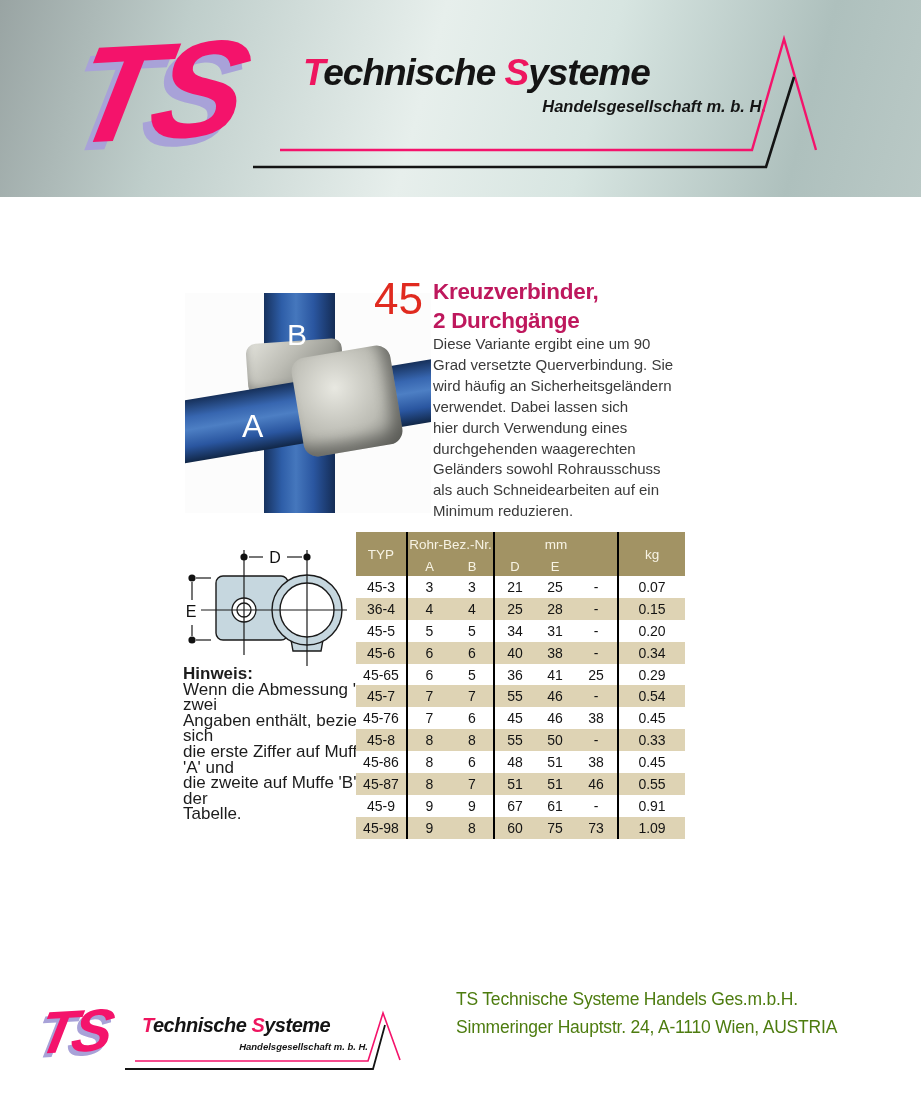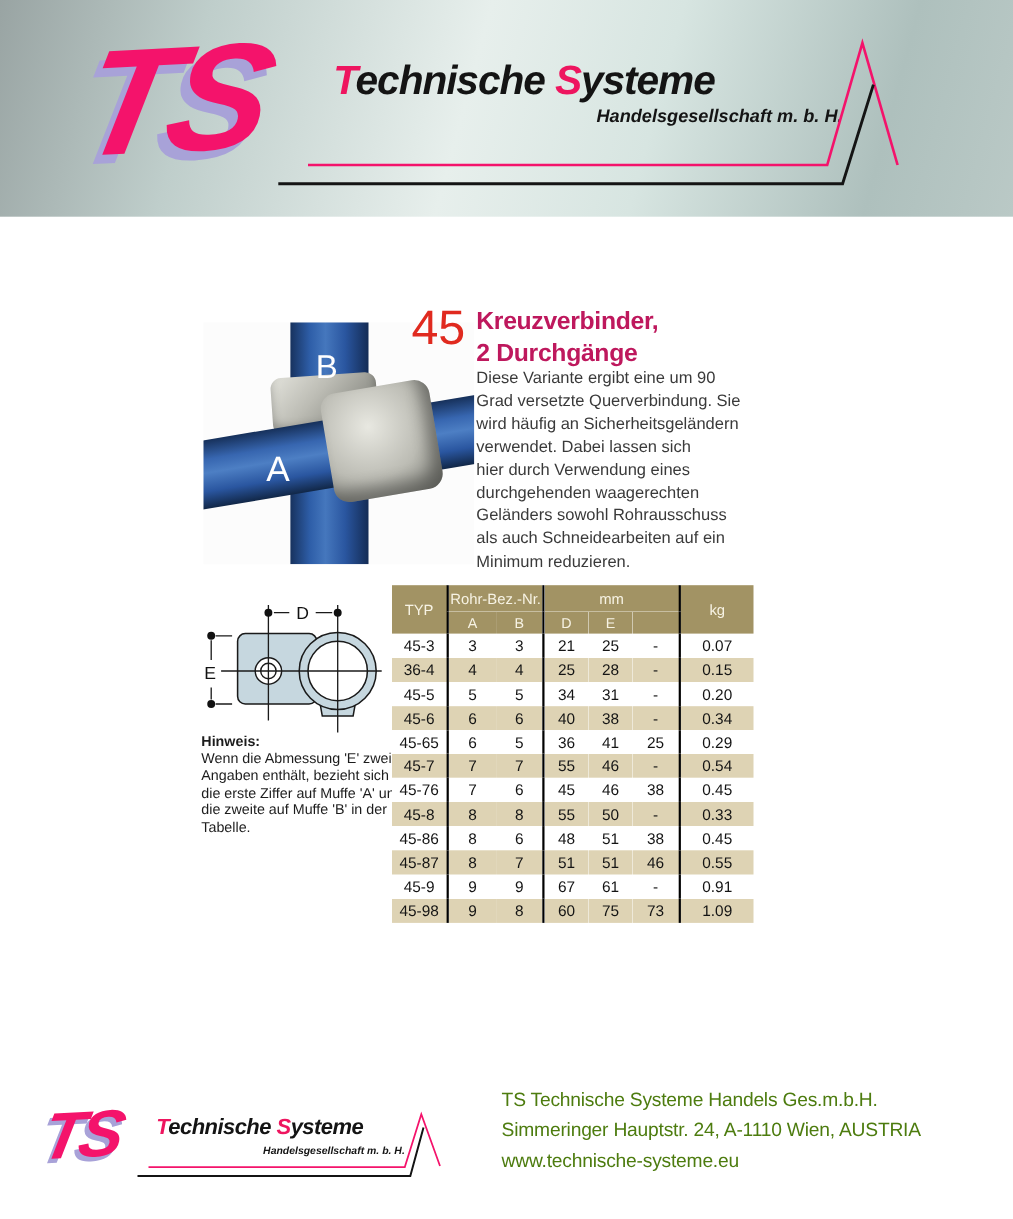--- a/index.html
+++ b/index.html
@@ -39,21 +39,21 @@
     background:linear-gradient(to bottom,#16305a,#3766b0 28%,#4d7fc4 48%,#2a56a0 75%,#112747);}
   .sleeve{position:absolute;left:112px;top:58px;width:100px;height:100px;border-radius:14px;
     transform:rotate(-9.5deg);
     background:radial-gradient(circle at 40% 35%,#e8e8e1,#bcbcb4 55%,#8a8b84 92%);
     box-shadow:inset -9px -11px 14px rgba(0,0,0,.32);}
   .photo-label{position:absolute;color:#fff;font-size:30px;line-height:1;}
   .photo-label.b{left:102px;top:27px;}
   .photo-label.a{left:57px;top:117px;font-size:32px;}
 
   
-  .note{position:absolute;left:183px;top:666px;width:198px;font-size:13px;color:#1c1c1c;line-height:15.6px;}
+  .note{position:absolute;left:183px;top:666px;width:198px;font-size:17px;color:#1c1c1c;line-height:15.6px;}
   .note b{display:block;}
 
   
   .spec-table{position:absolute;left:356px;top:532px;width:329px;border-collapse:collapse;
     table-layout:fixed;}
   .spec-table th,.spec-table td{padding:0;text-align:center;font-weight:normal;overflow:hidden;}
   .spec-table thead th{background:#a29364;color:#f7f3e4;}
   .spec-table tr.h1 th{height:24px;font-size:13.5px;}
   .spec-table tr.h2 th{height:20px;font-size:13px;}
   .spec-table tbody td{height:21.9px;font-size:14px;color:#141414;background:#fff;}
@@ -283,16 +283,15 @@
   <div class="ts-logo small">TS</div>
   <div class="footer-brand"><span class="ini">T</span><span>echnische</span>&nbsp;<span class="ini">S</span><span>ysteme</span></div>
   <div class="footer-sub">Handelsgesellschaft m. b. H.</div>
   <svg class="lines-svg" style="left:0;top:980px" width="921" height="128">
     <polyline points="135,81 368,81 383,33 400,80" fill="none" stroke="#f4136b" stroke-width="1.6"></polyline>
     <polyline points="125,89 373,89 385,45" fill="none" stroke="#141414" stroke-width="1.8"></polyline>
   </svg>
   <div class="address">
     <div>TS Technische Systeme Handels Ges.m.b.H.</div>
     <div>Simmeringer Hauptstr. 24, A-1110  Wien, AUSTRIA</div>
-    <div>www.technische-systeme.eu</div>
   </div>
 
 </div>
 
 </body></html>

